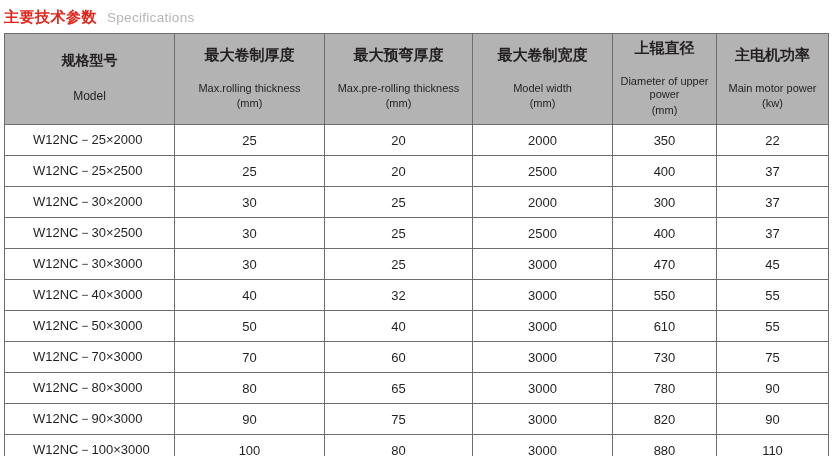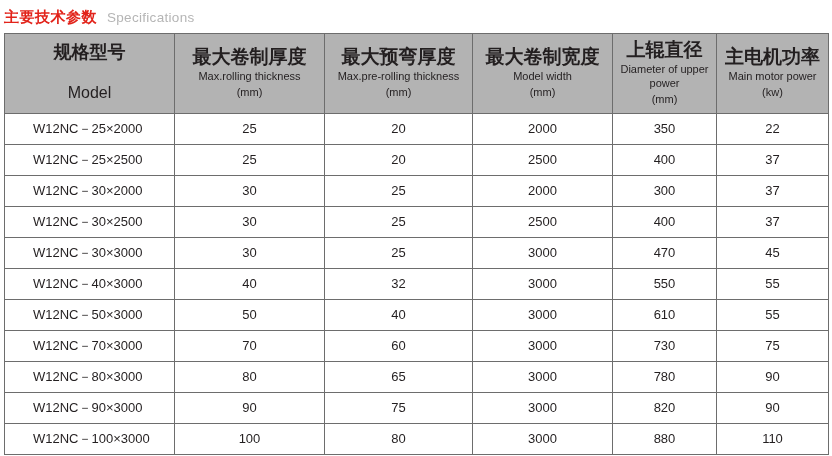--- a/index.html
+++ b/index.html
@@ -50,43 +50,43 @@
     vertical-align: middle;
   }
   thead th {
     background: #b3b3b3;
     color: #231f20;
     font-weight: bold;
     padding: 5px 2px 7px 2px;
     line-height: 1.18;
   }
   .h-cn {
-    font-size: 19px;
+    font-size: 15px;
     font-weight: bold;
     display: block;
-    margin-bottom: 2px;
+    margin-bottom: 18px;
   }
   .h-en {
     font-size: 11px;
     font-weight: normal;
     display: block;
     line-height: 1.25;
   }
   .h-unit {
     font-size: 11px;
     font-weight: normal;
     display: block;
     margin-top: 2px;
   }
   .model-head .h-cn {
-    font-size: 18px;
+    font-size: 14px;
     margin-bottom: 20px;
   }
   .model-head .h-en {
-    font-size: 16px;
+    font-size: 12px;
   }
   tbody td {
     padding: 4px 2px;
     font-size: 13px;
     height: 22px;
     background: #ffffff;
   }
   tbody td.model {
     text-align: left;
     padding-left: 28px;

